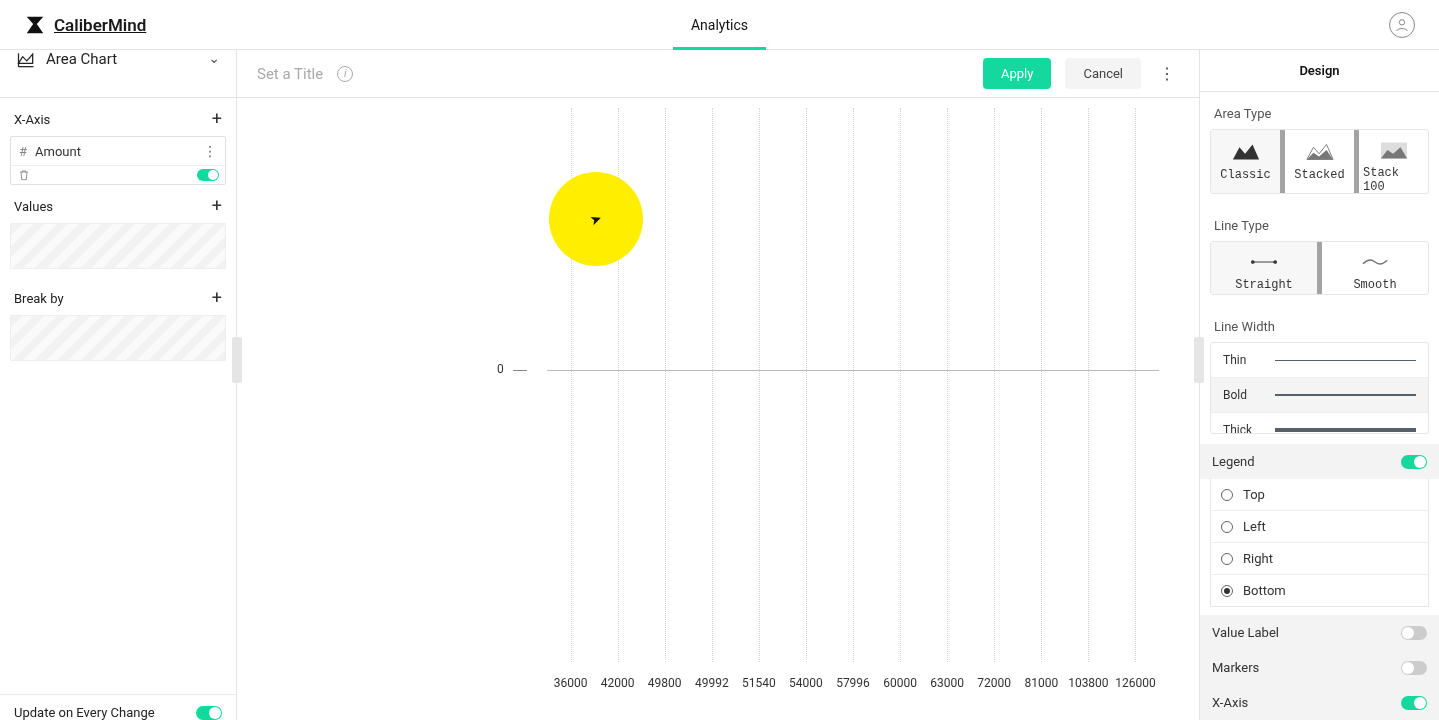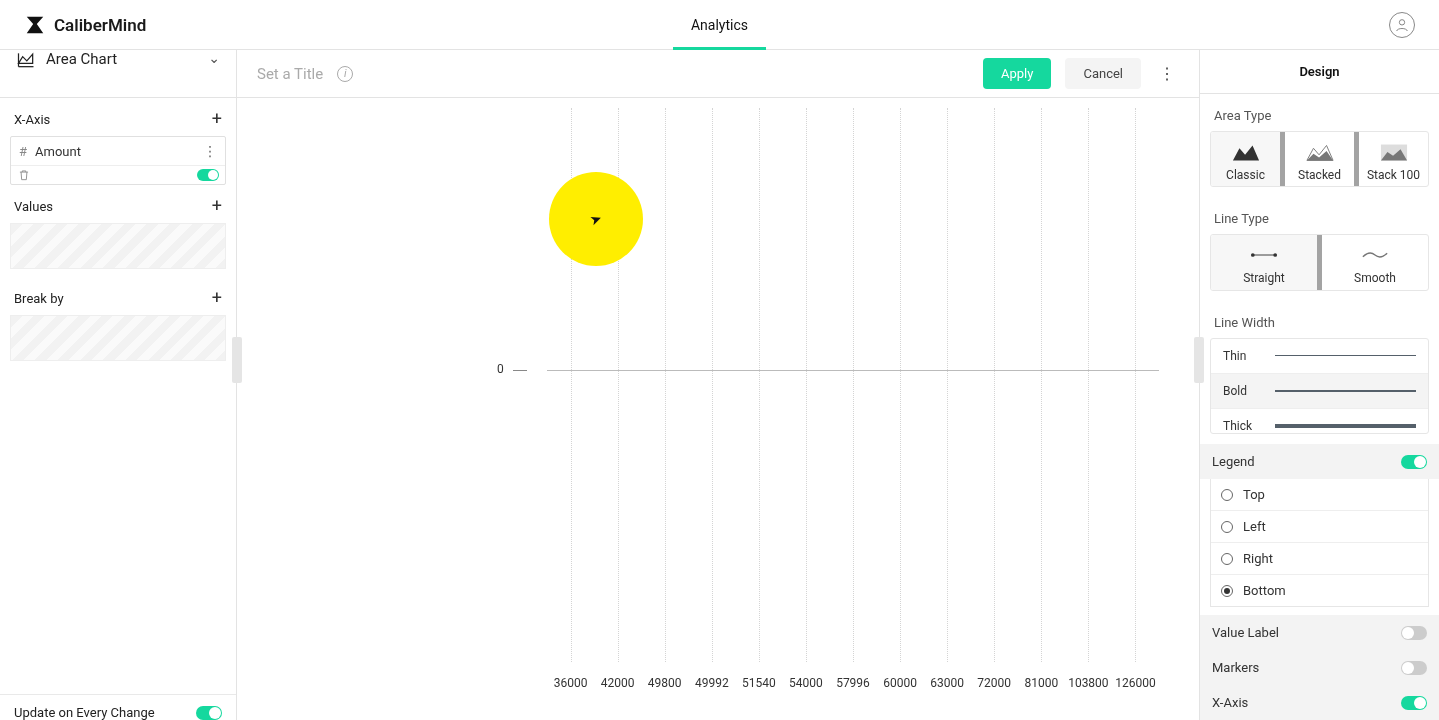--- a/index.html
+++ b/index.html
@@ -1,19 +1,19 @@
 <!DOCTYPE html>
 <html><head>
 <meta charset="utf-8">
 <style>
   * { box-sizing: border-box; margin: 0; padding: 0; }
   html, body { width: 1439px; height: 720px; font-family: -apple-system, BlinkMacSystemFont, "Segoe UI", Roboto, Arial, sans-serif; font-size: 13px; color: #111; overflow: hidden; background: #fff; }
 
   
-  #topbar { height: 50px; display: flex; align-items: center; border-bottom: 1px solid #e3e3e3; padding: 12px 24px; }
+  #topbar { height: 50px; display: flex; align-items: center; border-bottom: 1px solid #e3e3e3; padding: 12px 24px; text-decoration: underline; }
   #topbar .logo { display: flex; align-items: center; gap: 8px; font-size: 17px; font-weight: 600; color: #1a1a1a; }
   #topbar .logo svg { width: 22px; height: 22px; }
   #topbar .center { position: absolute; left: 0; right: 0; display: flex; justify-content: center; pointer-events: none; }
   #topbar .center .tab { pointer-events: auto; padding: 0 6px; height: 50px; display: flex; align-items: center; color: #555; font-size: 14px; position: relative; }
   #topbar .center .tab.active { color: #111; }
   #topbar .center .tab.active::after { content: ""; position: absolute; left: -12px; right: -12px; bottom: 0; height: 3px; background: #15d89e; }
   #topbar .right { margin-left: auto; }
   #topbar .avatar { width: 26px; height: 26px; border: 1.5px solid #888; border-radius: 50%; display: flex; align-items: center; justify-content: center; }
   #topbar .avatar svg { width: 16px; height: 16px; stroke: #888; fill: none; }
 
@@ -76,21 +76,21 @@
 
   
   #right { border-left: 1px solid #e3e3e3; display: flex; flex-direction: column; background: #fff; font-size: 13px; overflow-y: auto; }
   .r-tabs { height: 48px; display: flex; border-bottom: 1px solid #e3e3e3; }
   .r-tabs > div { flex: 1; display: flex; align-items: center; justify-content: center; color: #a2a2a2; cursor: pointer; }
   .r-tabs > div.active { color: #111; font-weight: 600; }
 
   .r-section-title { padding: 14px 14px 8px 14px; color: #555; font-size: 13px; }
   .r-opt-group { margin: 0 10px 10px 10px; border: 1px solid #e6e6e6; border-radius: 3px; overflow: hidden; display: flex; }
   .r-opt-group.vert { flex-direction: column; }
-  .r-opt { flex: 1; padding: 10px 4px 8px 4px; display: flex; flex-direction: column; align-items: center; gap: 6px; color: #333; font-size: 12px; cursor: pointer; }
+  .r-opt { flex: 1; padding: 10px 4px 8px 4px; display: flex; flex-direction: column; align-items: center; gap: 6px; color: #333; font-size: 12px; cursor: pointer; font-family: Liberation Mono, monospace; }
   .r-opt + .r-opt { border-left: 5px solid #a3a3a3; }
   .r-opt.selected { background: #f7f7f7; }
   .r-opt .icon { height: 22px; display: flex; align-items: center; justify-content: center; }
   .r-opt .icon svg { width: 28px; height: 20px; }
 
   .lw-row { display: flex; align-items: center; padding: 10px 12px; gap: 10px; }
   .lw-row + .lw-row { border-top: 1px solid #eee; }
   .lw-row .lw-label { width: 42px; color: #333; font-size: 12px; }
   .lw-row .lw-line { flex: 1; height: 0; border-top-style: solid; border-top-color: #55606a; }
   .lw-row.selected { background: #f4f4f4; }

